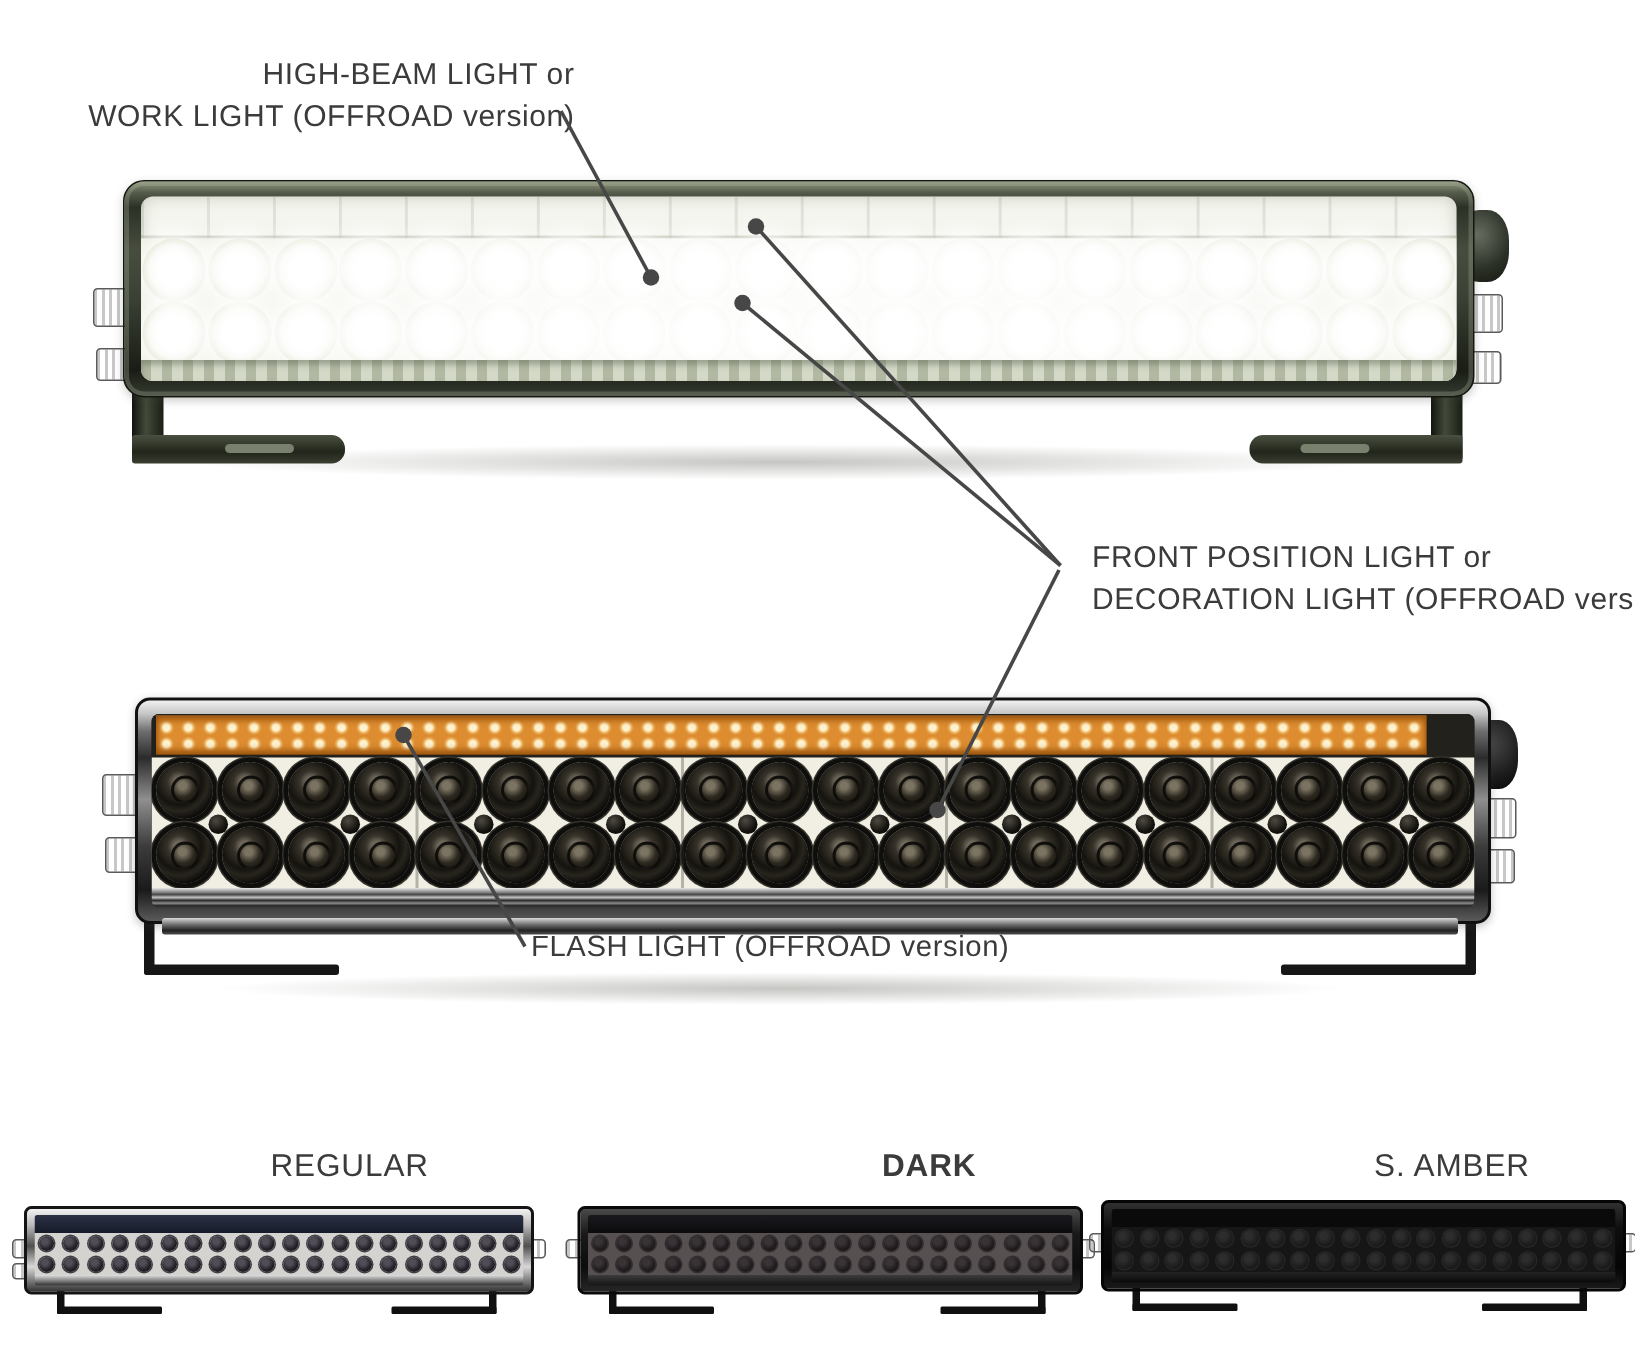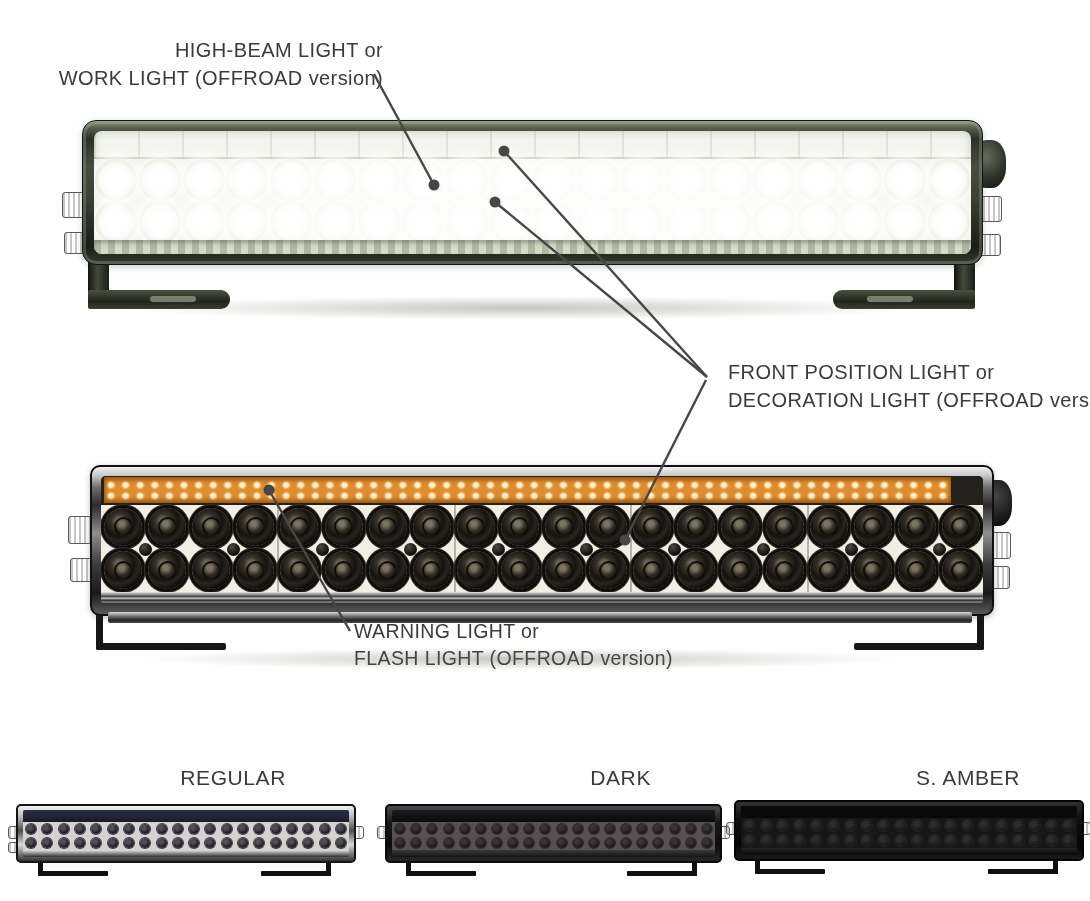--- a/index.html
+++ b/index.html
@@ -9,21 +9,21 @@
 
   
   .ann{position:absolute;color:#3b3b3b;font-size:20px;line-height:28px;
        font-weight:300;letter-spacing:.4px;white-space:nowrap;}
   .ann.right{text-align:right;}
   #ann-highbeam{top:36px;right:707px;}
   #ann-front{top:358px;left:728px;}
   #ann-warning{top:618px;left:354px;line-height:27px;font-size:19.5px;}
   .variant-label{position:absolute;top:766px;color:#3b3b3b;font-size:21px;
        font-weight:300;letter-spacing:.6px;text-align:right;width:200px;}
-  #lbl-regular{left:86px;} #lbl-dark{left:451px;} #lbl-sdark{left:820px;}
+  #lbl-regular{left:86px;} #lbl-dark{left:451px;font-weight:bold;} #lbl-sdark{left:820px;}
 
   
   #leader-svg{position:absolute;left:0;top:0;pointer-events:none;}
 
   
   .led-grid{display:grid;width:100%;height:100%;position:relative;}
   .led-cell{display:flex;align-items:center;justify-content:center;}
 
   
   #bar-top-frame{left:82px;top:120px;width:899px;height:143px;border-radius:14px;
@@ -146,21 +146,20 @@
 
 <div class="ann right" id="ann-highbeam">
   <div>HIGH-BEAM LIGHT or</div>
   <div>WORK LIGHT (OFFROAD version)</div>
 </div>
 <div class="ann" id="ann-front">
   <div>FRONT POSITION LIGHT or</div>
   <div>DECORATION LIGHT (OFFROAD version)</div>
 </div>
 <div class="ann" id="ann-warning">
-  <div>WARNING LIGHT or</div>
   <div>FLASH LIGHT (OFFROAD version)</div>
 </div>
 
 <div class="shadow" style="left:120px;top:296px;width:800px;height:24px;"></div>
 <div class="bkt-arm" style="left:88px;top:250px;height:58px;"></div>
 <div class="bkt-foot left-end" style="left:88px;top:290px;width:142px;">
   <div class="bkt-slot" style="left:62px;top:6px;width:46px;"></div>
 </div>
 <div class="bkt-arm" style="left:954px;top:250px;height:58px;"></div>
 <div class="bkt-foot right-end" style="left:833px;top:290px;width:142px;">

